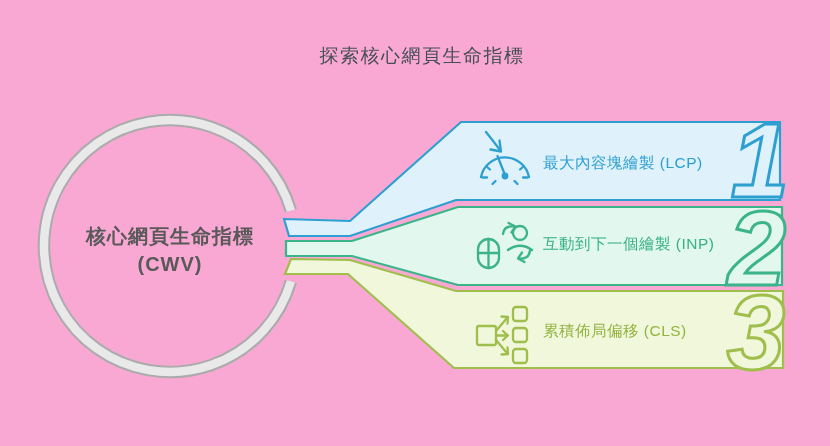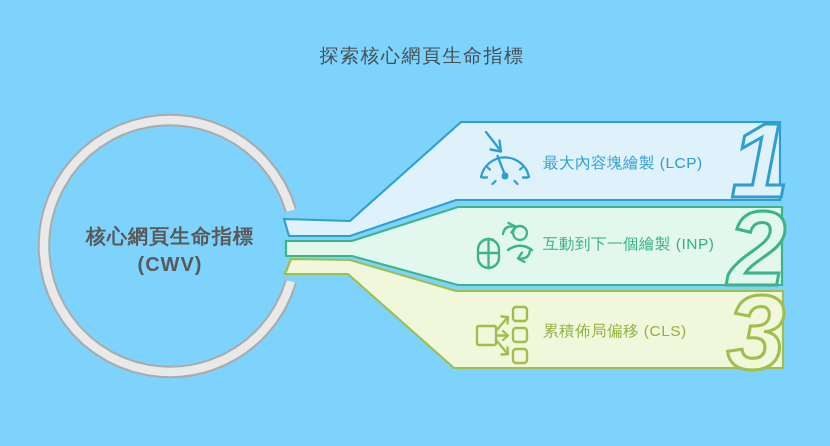--- a/index.html
+++ b/index.html
@@ -8,21 +8,21 @@
     background: #ffffff;
     width: 830px;
     height: 446px;
     overflow: hidden;
     font-family: "Liberation Sans", sans-serif;
   }
   .stage {
     position: relative;
     width: 830px;
     height: 446px;
-    background: #7dd3fc;
+    background: #f9a8d4;
   }
   svg { display: block; }
   text { user-select: none; }
   .title-text {
     font-size: 19px;
     letter-spacing: 1.5px;
     font-weight: 400;
   }
   .center-line {
     font-size: 20px;

